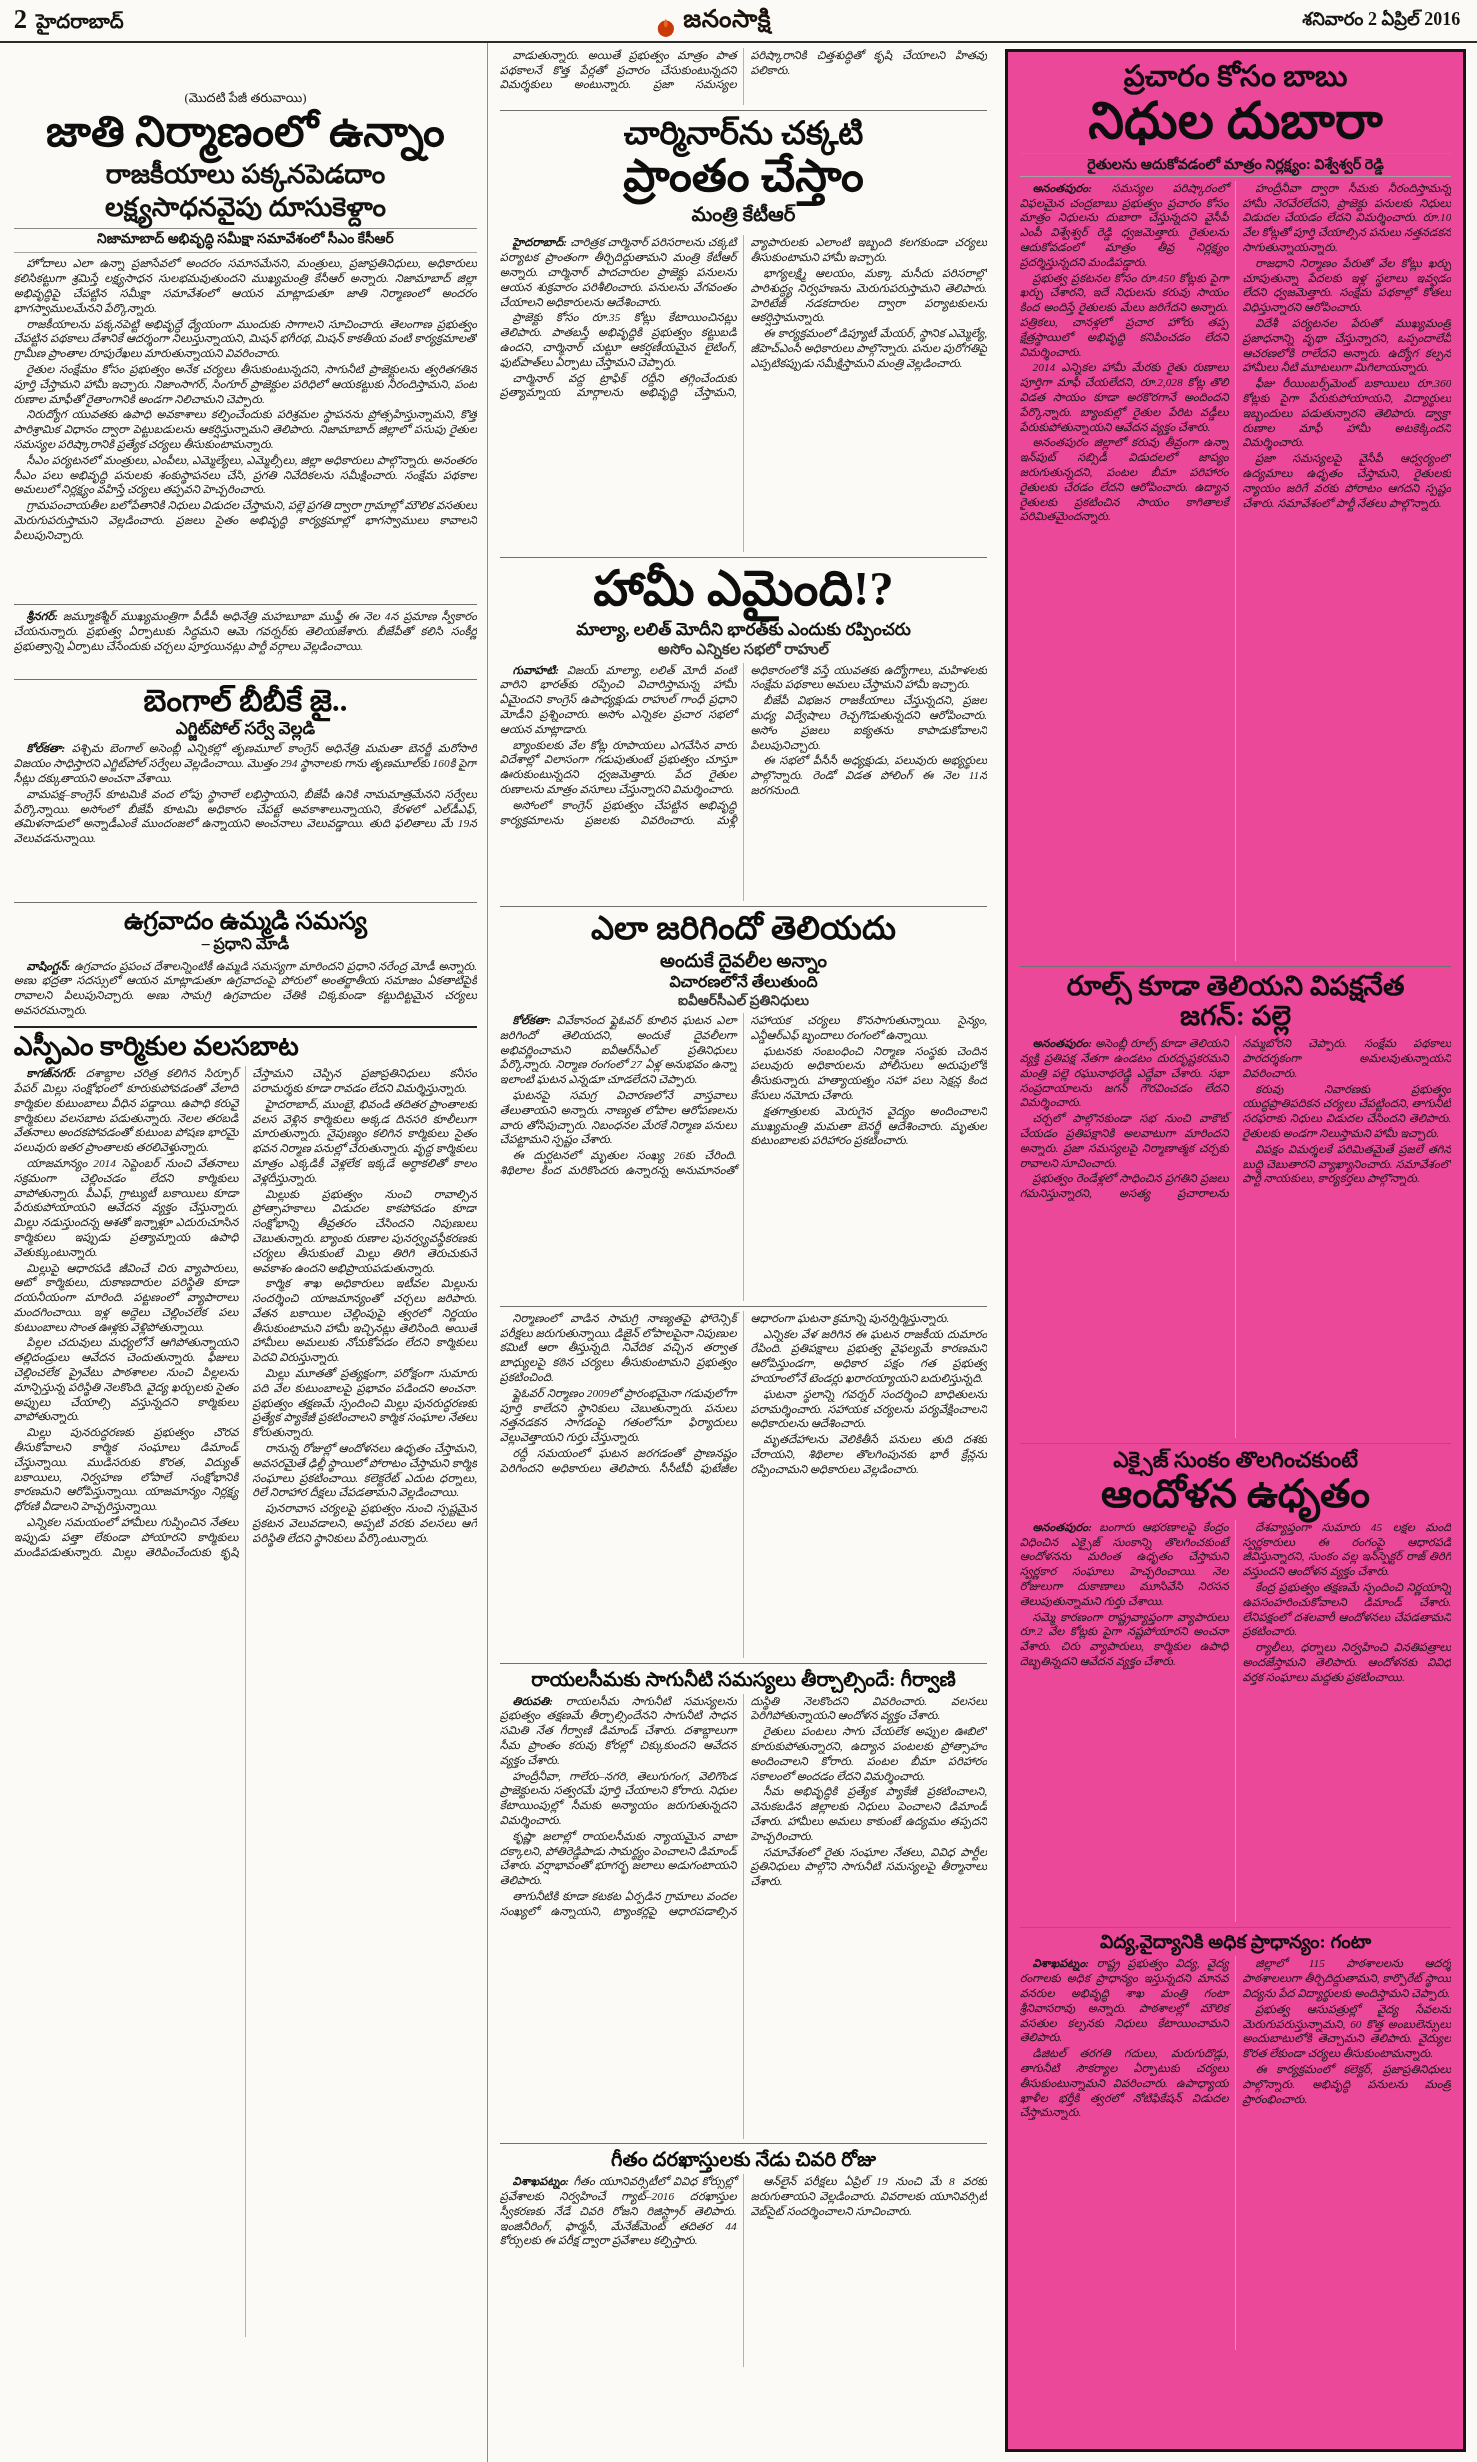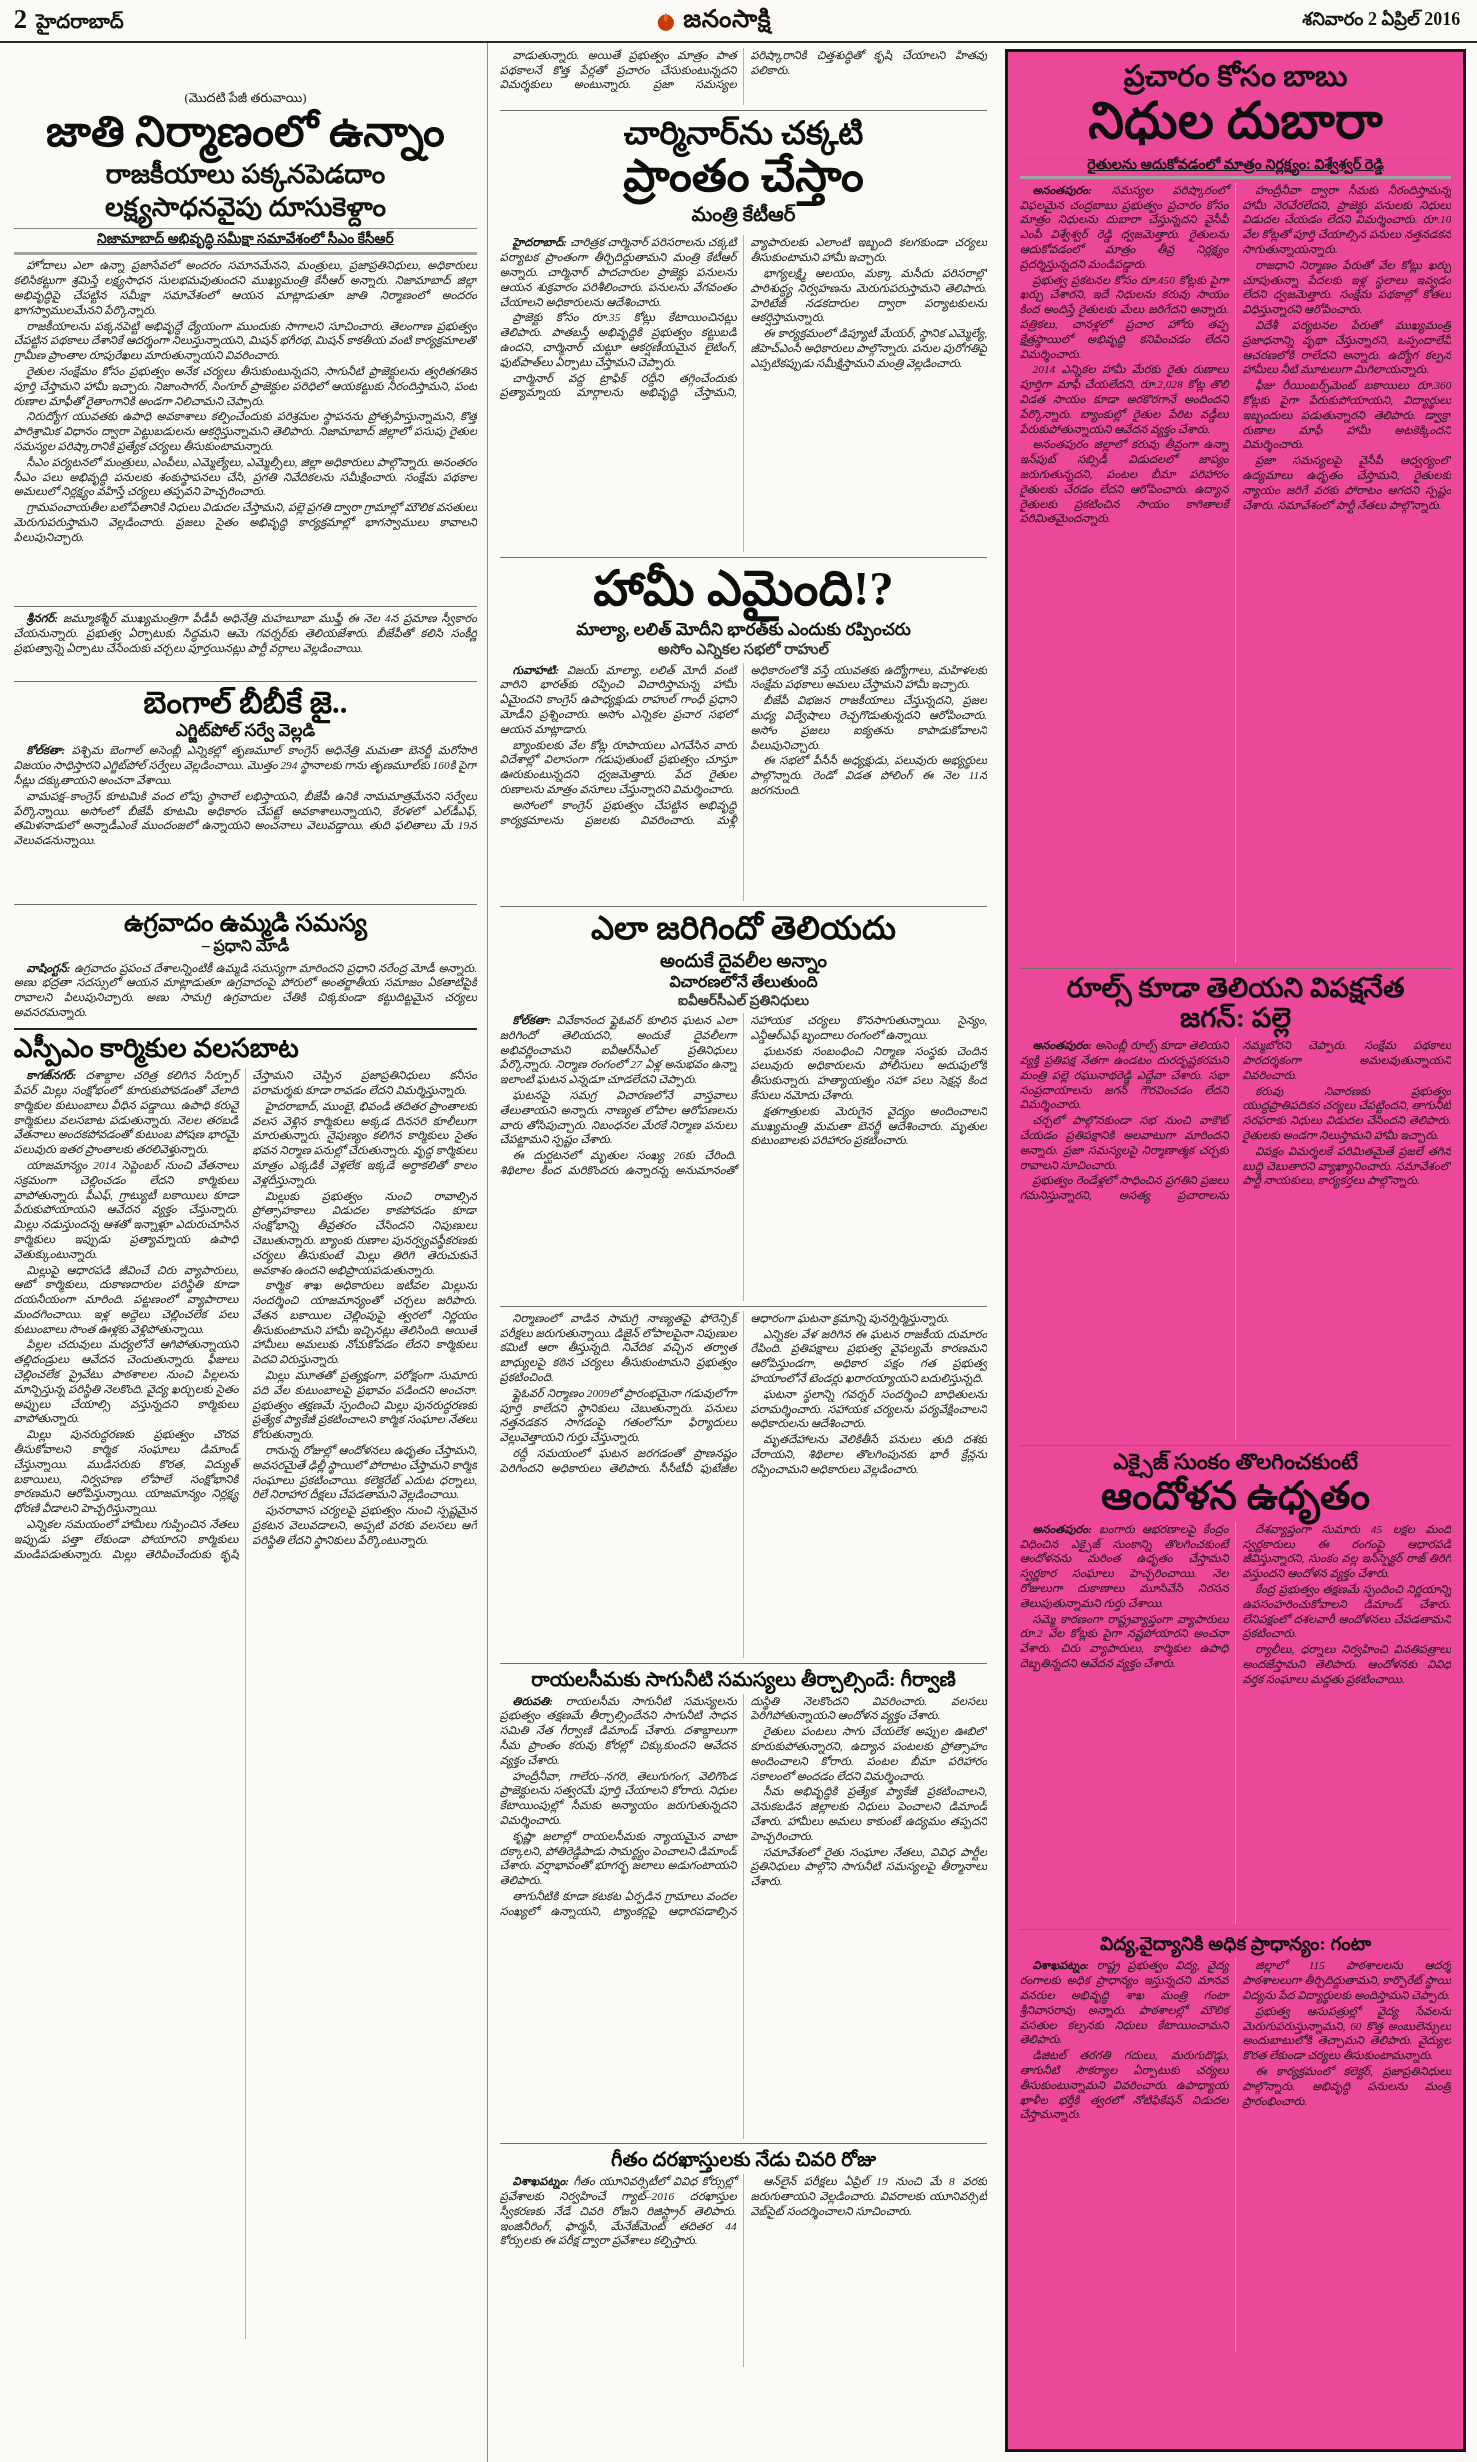--- a/index.html
+++ b/index.html
@@ -5,35 +5,35 @@
   *{margin:0;padding:0;box-sizing:border-box;}
   html,body{background:#9a9a9a;}
   .page{width:1478px;height:2463px;margin:0 auto;background:#fbfaf6;color:#151515;
         font-family:"Liberation Serif","DejaVu Serif",serif;overflow:hidden;position:relative;}
   
   .masthead{height:43px;display:flex;align-items:center;justify-content:space-between;
             padding:2px 17.7px 0 13.8px;border-bottom:2.5px solid #2b2b2b;}
   .mh-left{display:flex;align-items:baseline;gap:8.9px;}
   .mh-pagenum{font-size:26.6px;font-weight:bold;line-height:1;}
   .mh-edition{font-size:19.7px;font-weight:bold;}
-  .mh-center{display:flex;align-items:center;gap:6.9px;}
+  .mh-center{display:flex;align-items:flex-end;gap:6.9px;}
   .mh-title{font-size:24.6px;font-weight:bold;color:#1c140c;letter-spacing:0.5px;}
   .mh-date{font-size:18px;font-weight:bold;}
   
   .content{display:flex;height:2419px;}
   .col-left{width:487px;padding:4.9px 9.9px 5.9px 13.8px;overflow:hidden;margin-top:43px;}
   .col-mid{width:512px;padding:4.9px 11.8px 5.9px 11.8px;border-left:1px solid #8d8d8d;overflow:hidden;}
   .col-rightwrap{width:479px;padding:5.9px 11.8px 9.9px 5.9px;}
   .rightbox{border:3px solid #161616;height:100%;padding:7.9px 11.8px;overflow:hidden;background:#ec4899;}
   
   .kicker{font-size:12.8px;text-align:center;}
   .h1{font-weight:bold;text-align:center;line-height:1.12;color:#0e0e0e;}
   .sub{font-weight:bold;text-align:center;line-height:1.25;}
   .byline{font-weight:bold;text-align:center;}
-  .rule-byline{border-top:1px solid #888;border-bottom:3px solid #a3a3a3;padding:2px 0;margin:3px 0 3.9px;text-decoration:underline;}
+  .rule-byline{border-top:1px solid #888;border-bottom:1px solid #a3a3a3;padding:2px 0;margin:3px 0 3.9px;}
   .body{font-size:11.4px;line-height:14.8px;text-align:justify;overflow:hidden;font-style:italic;}
   .body p{text-indent:12.8px;margin:0 0 1px 0;}
   .cols2{column-count:2;column-gap:13.8px;column-rule:1px solid #b7b2a7;}
   .divider{border-top:1px solid #6f6f6f;margin:4.9px 0 3.9px;}
   .divider-heavy{border-top:2.5px solid #262626;margin:5.9px 0 4.9px;}
   .dateline{font-weight:bold;}
   .muted{color:#3a3a3a;}
   .t52{font-size:51px;} .t50{font-size:49px;} .t46{font-size:45px;} .t44{font-size:43px;}
   .t40{font-size:39px;} .t33{font-size:32.5px;} .t31{font-size:30.5px;} .t30{font-size:29.6px;}
   .t28{font-size:27.6px;} .t27{font-size:26.6px;} .t25{font-size:24.6px;} .t22{font-size:21.7px;}

